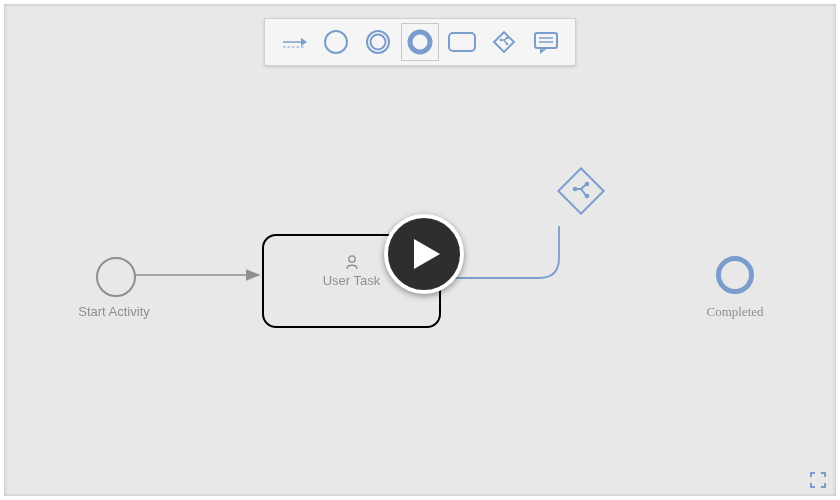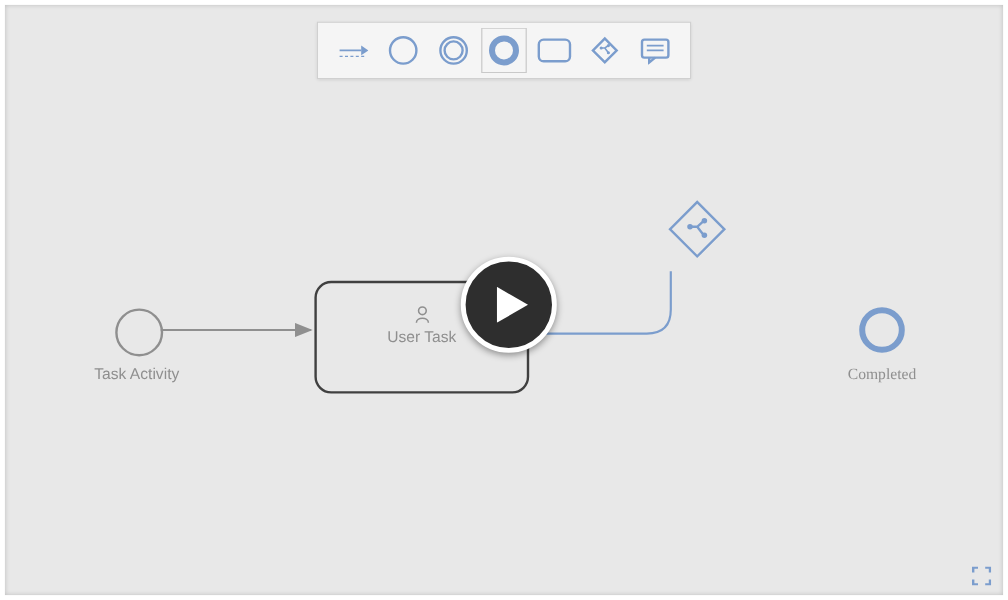--- a/index.html
+++ b/index.html
@@ -5,21 +5,21 @@
   html,body{margin:0;padding:0;width:840px;height:500px;font-family:Arial,Helvetica,sans-serif;background:#fff;}
   .stage{position:absolute;left:4px;top:4px;width:832px;height:492px;background:#e8e8e8;box-shadow:0 0 4px rgba(0,0,0,.2) inset;}
   
   .palette{position:absolute;left:50%;top:14px;transform:translateX(-50%);height:46px;background:#f5f5f5;border:1px solid #d0d0d0;box-shadow:0 1px 3px rgba(0,0,0,.15);display:flex;align-items:center;padding:0 8px;}
   .pal-item{width:38px;height:38px;display:flex;align-items:center;justify-content:center;margin:0 2px;cursor:pointer;}
   .pal-item.sel{box-shadow:inset 0 0 0 1px #c9c9c9;}
   .pal-item svg{display:block;}
   
   .node-label{position:absolute;color:#8f8f8f;font-size:13px;text-align:center;}
   .start-circle{position:absolute;left:92px;top:253px;width:36px;height:36px;border:2px solid #8f8f8f;border-radius:50%;}
-  .task-box{position:absolute;left:258px;top:230px;width:175px;height:90px;border:2px solid #404040;border-radius:14px;}
+  .task-box{position:absolute;left:258px;top:230px;width:175px;height:90px;border:2px solid #000000;border-radius:14px;}
   .task-inner{position:absolute;left:0;top:18px;width:100%;text-align:center;color:#8f8f8f;font-size:13px;}
   .user-icon{display:inline-block;}
   .end-circle{position:absolute;left:712px;top:252px;width:38px;height:38px;border:5px solid #7b9dcd;border-radius:50%;box-sizing:border-box;}
   .gateway{position:absolute;left:548px;top:158px;width:58px;height:58px;}
   
   .edges{position:absolute;left:0;top:0;width:832px;height:492px;pointer-events:none;}
   
   .play{position:absolute;left:50%;top:50%;width:72px;height:72px;margin:-36px 0 0 -36px;border-radius:50%;background:#2e2e2e;border:4px solid #fff;box-shadow:0 2px 6px rgba(0,0,0,.4);display:flex;align-items:center;justify-content:center;cursor:pointer;}
   .play svg{margin-left:5px;}
   
@@ -82,21 +82,21 @@
     <defs>
       <marker id="arr" markerWidth="10" markerHeight="8" refX="9" refY="4" orient="auto">
         <path d="M0,0 L10,4 L0,8 z" fill="#8f8f8f"></path>
       </marker>
     </defs>
     <line x1="130" y1="271" x2="255" y2="271" stroke="#8f8f8f" stroke-width="1.5" marker-end="url(#arr)"></line>
     <path d="M435 274 L535 274 Q555 274 555 254 L555 222" fill="none" stroke="#7b9dcd" stroke-width="1.8"></path>
   </svg>
 
   <div class="start-circle"></div>
-  <div class="node-label" style="left:70px;top:300px;width:80px;">Task Activity</div>
+  <div class="node-label" style="left:70px;top:300px;width:80px;">Start Activity</div>
 
   <div class="task-box">
     <div class="task-inner">
       <span class="user-icon">
         <svg width="14" height="16">
             <circle cx="7" cy="5" r="3.2" fill="none" stroke="#8f8f8f" stroke-width="1.3"></circle>
             <path d="M2 15 C2 10 12 10 12 15" fill="none" stroke="#8f8f8f" stroke-width="1.3"></path>
           </svg>
       </span><br>
       <span>User Task</span>

